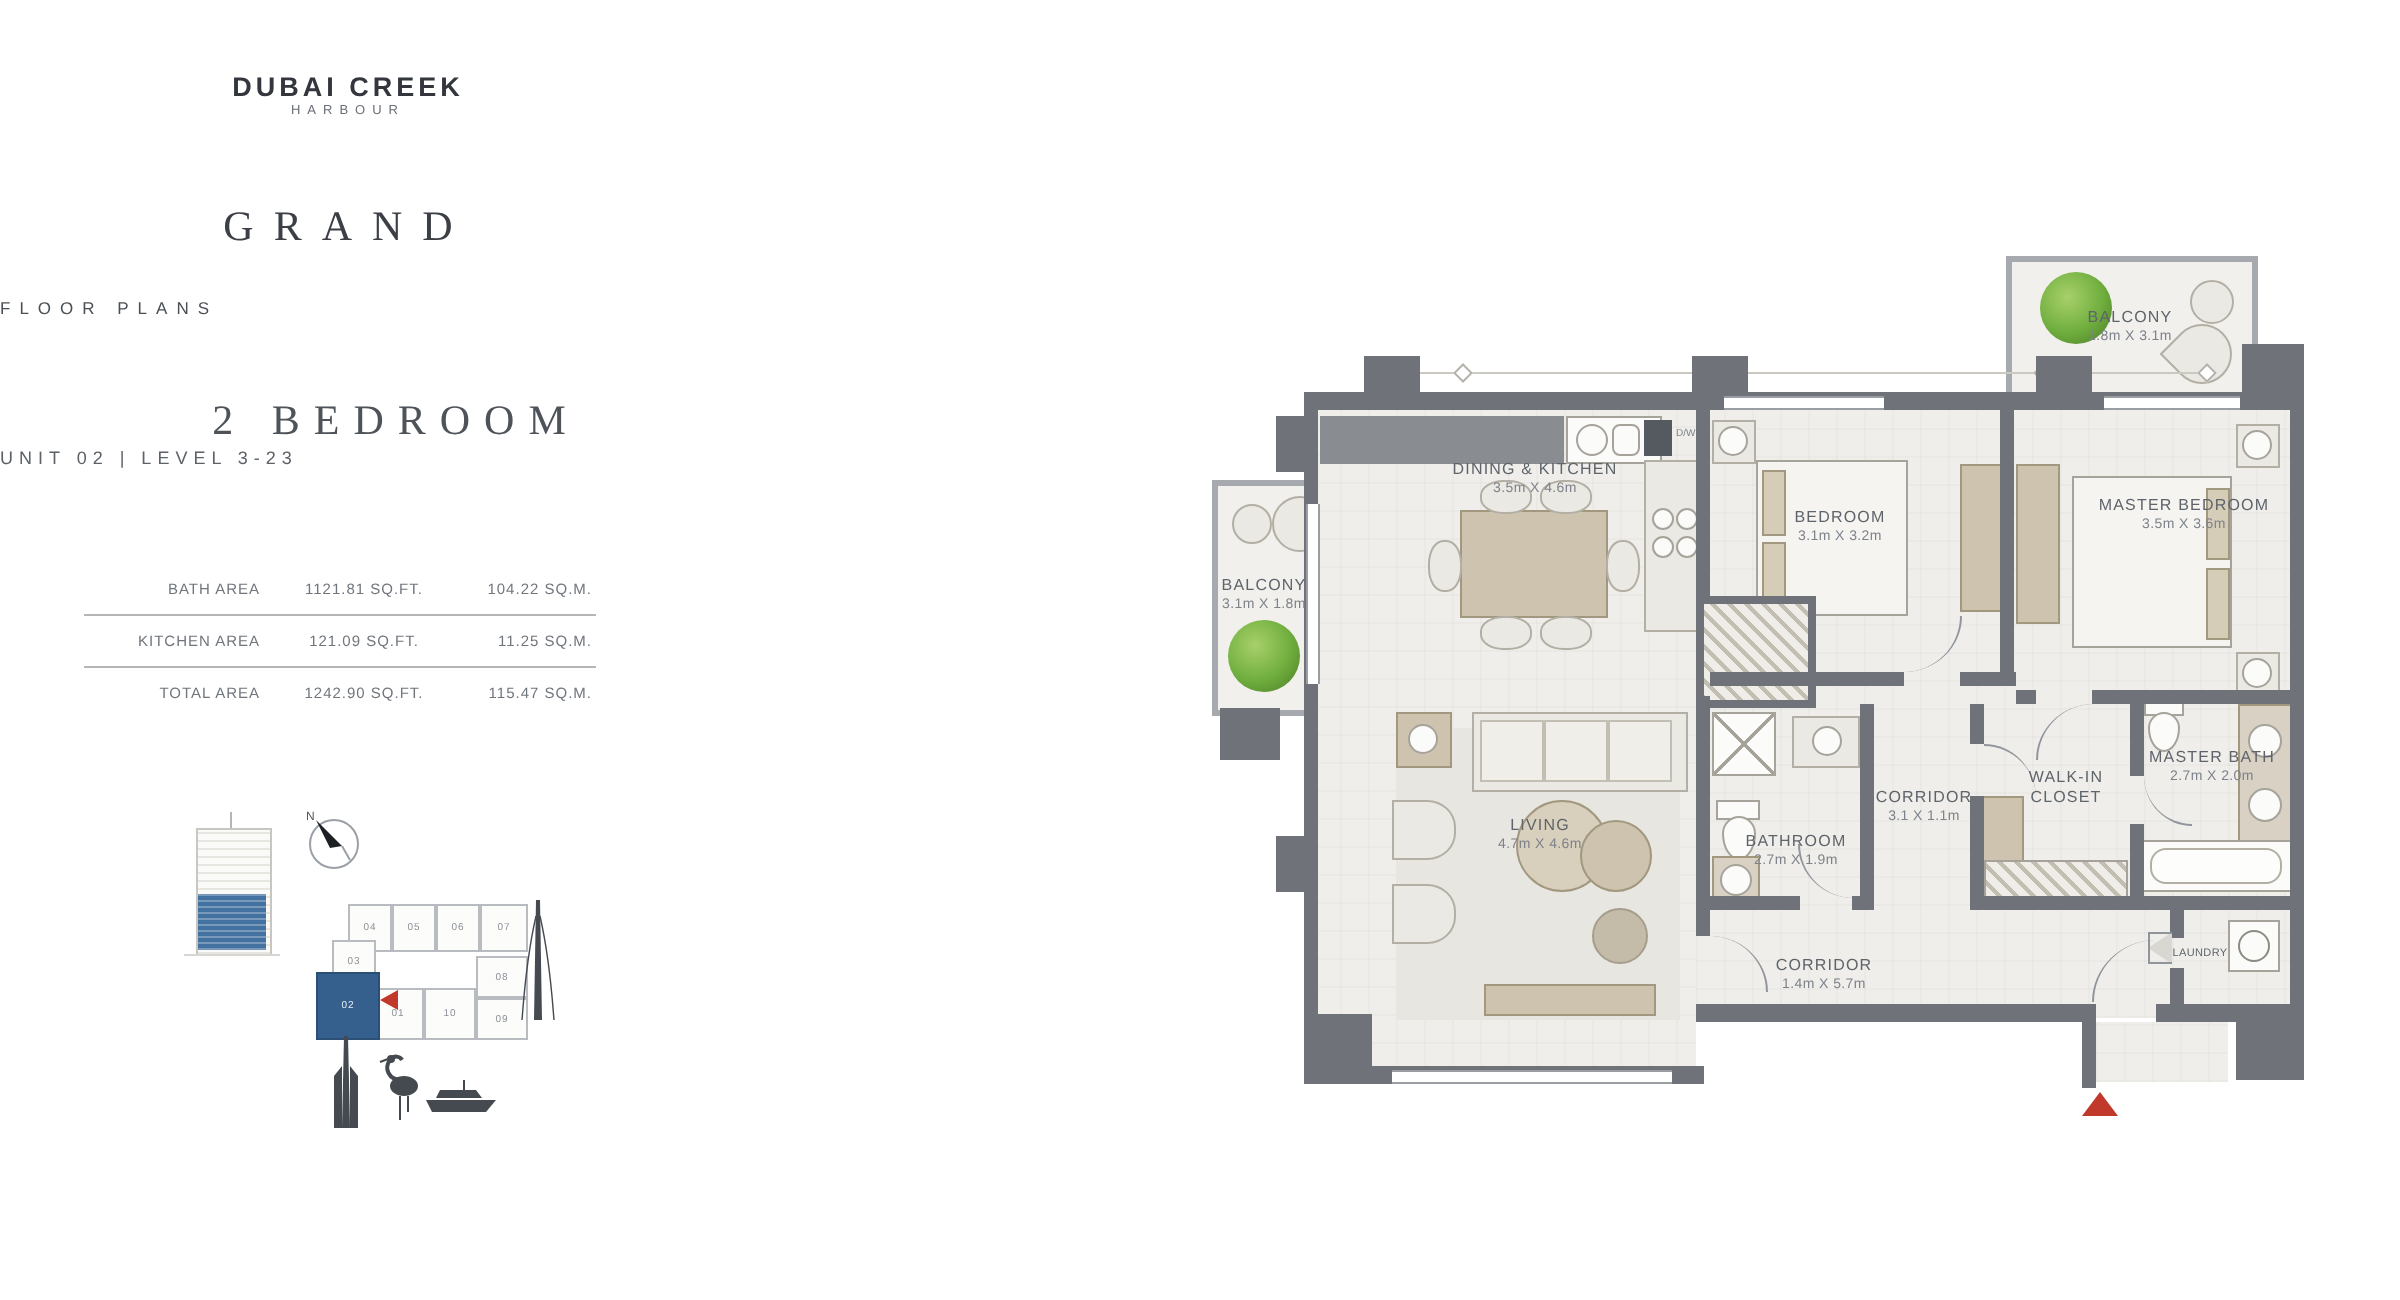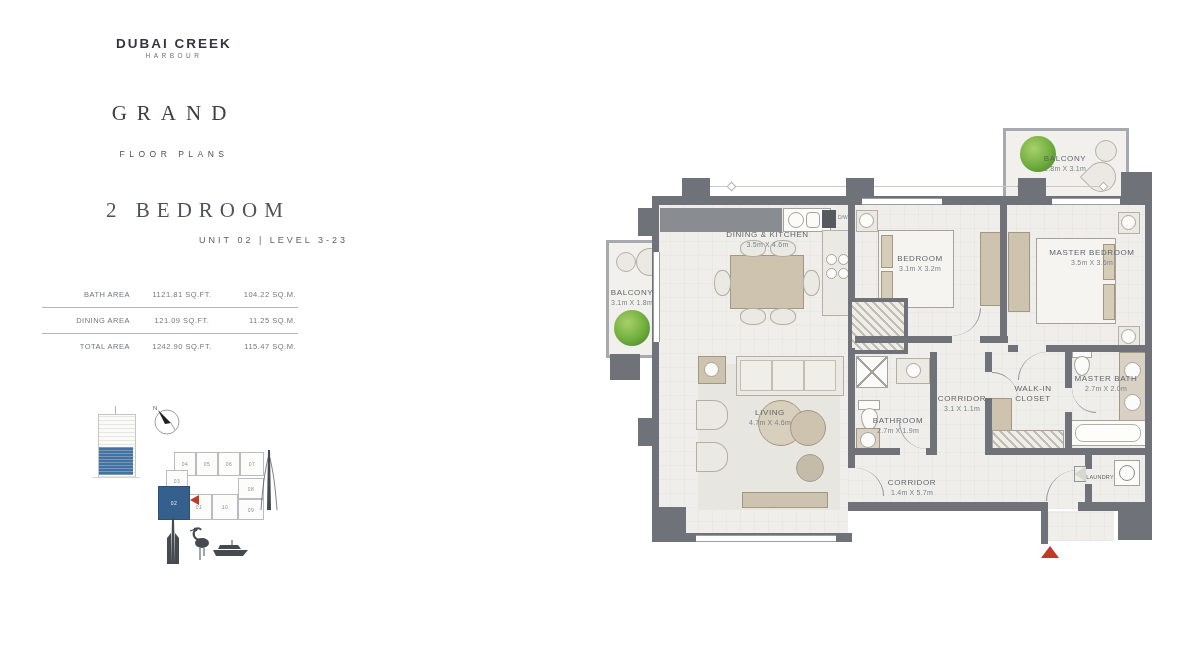--- a/index.html
+++ b/index.html
@@ -8,25 +8,25 @@
   .abs{position:absolute;}
   
   .brand1{position:absolute;top:36px;left:0;width:348px;text-align:center;
           font-size:13.5px;font-weight:bold;letter-spacing:2px;color:#33373d;}
   .brand2{position:absolute;top:52px;left:0;width:348px;text-align:center;
           font-size:6.5px;letter-spacing:3.5px;color:#6a6f75;}
   .gthe{position:absolute;top:92px;left:0;width:348px;text-align:center;
         font-family:"Liberation Serif",serif;font-size:7.5px;letter-spacing:5px;color:#4a4f56;}
   .gname{position:absolute;top:101px;left:0;width:348px;text-align:center;
          font-family:"Liberation Serif",serif;font-size:21px;letter-spacing:10px;color:#3c4046;}
-  .fplans{position:absolute;top:149px;left:0;width:348px;text-align:center;
+  .fplans{position:absolute;top:149px;left:0;width:348px;text-align:left;
           font-size:8.5px;letter-spacing:4.5px;color:#4a4f55;}
   .utitle{position:absolute;top:198px;left:0;width:348px;text-align:center;
           font-family:"Liberation Serif",serif;font-size:21px;letter-spacing:7px;color:#4e535a;padding-left:24px;}
-  .usub{position:absolute;top:235px;left:0;width:348px;text-align:right;
+  .usub{position:absolute;top:224px;left:0;width:348px;text-align:left;
         font-size:9px;letter-spacing:3px;color:#5d6269;}
   .atable{position:absolute;top:282px;left:42px;width:256px;font-size:7.5px;
           letter-spacing:0.5px;color:#71767d;}
   .arow{display:flex;align-items:center;height:25px;}
   .arow.sep{border-bottom:1px solid #b5b5b5;}
   .acl{flex:0 0 88px;text-align:right;padding-right:6px;}
   .acf{flex:0 0 92px;text-align:center;}
   .acm{flex:1;text-align:right;padding-right:2px;}
   
   .w{position:absolute;background:#6f7379;}
@@ -64,21 +64,21 @@
   <div class="utitle">2 BEDROOM</div>
   <div class="usub">UNIT 02 | LEVEL 3-23</div>
 
   <div class="atable">
     <div class="arow sep">
       <div class="acl">BATH AREA</div>
       <div class="acf">1121.81 SQ.FT.</div>
       <div class="acm">104.22 SQ.M.</div>
     </div>
     <div class="arow sep">
-      <div class="acl">DINING AREA</div>
+      <div class="acl">KITCHEN AREA</div>
       <div class="acf">121.09 SQ.FT.</div>
       <div class="acm">11.25 SQ.M.</div>
     </div>
     <div class="arow">
       <div class="acl">TOTAL AREA</div>
       <div class="acf">1242.90 SQ.FT.</div>
       <div class="acm">115.47 SQ.M.</div>
     </div>
   </div>
 

